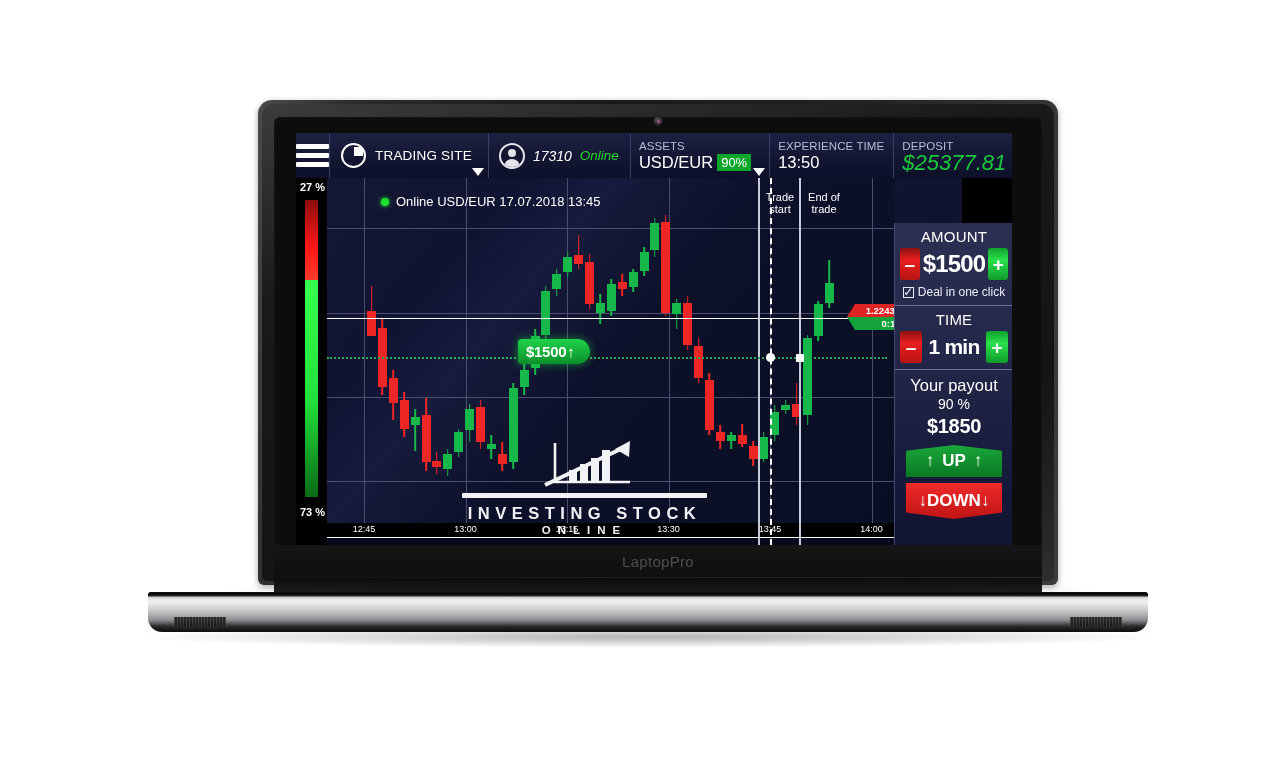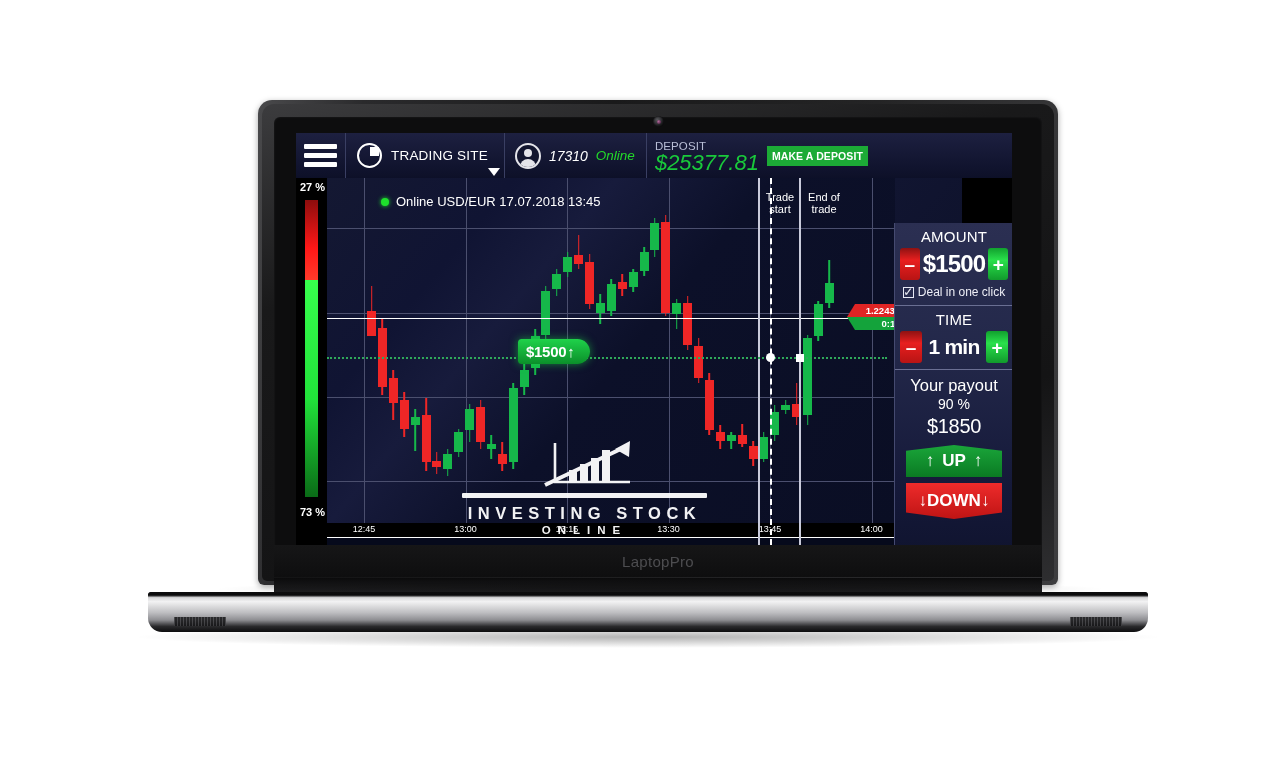--- a/index.html
+++ b/index.html
@@ -150,21 +150,21 @@
   .sbtn.plus{background:linear-gradient(180deg,#11a02e,#2ae04b 38%,#119a2c);}
   .sval{color:#fff;font-size:24px;font-weight:bold;flex:1;text-align:center;letter-spacing:-.8px;}
   .sval.time{font-size:21px;}
   .oneclick{display:flex;align-items:center;justify-content:center;gap:4px;margin-top:5px;}
   .cbx{width:11px;height:11px;border:1.3px solid #e6e8f4;color:#e6e8f4;font-size:9px;line-height:9px;
       display:flex;align-items:center;justify-content:center;box-sizing:border-box;}
   .oneclick span{color:#edeef6;font-size:12px;}
   .p-payout{text-align:center;padding-top:5px;}
   .py-t{color:#fff;font-size:16.5px;line-height:20px;}
   .py-p{color:#fff;font-size:14px;line-height:19px;}
-  .py-v{color:#fff;font-size:20px;line-height:25px;font-weight:normal;letter-spacing:-.3px;}
+  .py-v{color:#fff;font-size:20px;line-height:25px;font-weight:bold;letter-spacing:-.3px;}
   .trade-btn{width:96px;margin:6px auto 0;height:32px;display:flex;align-items:center;justify-content:center;
       gap:8px;color:#fff;font-size:17px;font-weight:bold;cursor:pointer;}
   .btn-up{background:linear-gradient(180deg,#1aa63a,#0a7a23);
       clip-path:polygon(0 18%,50% 0,100% 18%,100% 100%,0 100%);}
   .btn-dn{background:linear-gradient(180deg,#ee2b2b,#bf1414);
       clip-path:polygon(0 0,100% 0,100% 82%,50% 100%,0 82%);
       height:36px;gap:0;}
 </style>
 </head>
 <body>
@@ -186,20 +186,36 @@
       </div>
       <div class="tb-cell" style="padding:0 16px 0 11px;gap:9px;">
         <span class="clock-ico"></span>
         <span class="tb-label">TRADING SITE</span>
         <span class="caret"></span>
       </div>
       <div class="tb-cell" style="padding:0 11px 0 10px;gap:8px;font-style:italic;">
         <span class="avatar-ico"></span>
         <span class="tb-num">17310</span>
         <span class="tb-online">Online</span>
+      </div>
+      <div class="tb-cell" style="padding:0 18px 0 8px;">
+        <div class="tb-stack">
+          <span class="tb-cap">ASSETS</span>
+          <span class="tb-val">
+            <span>USD/EUR</span>
+            <span class="pct-badge">90%</span>
+          </span>
+        </div>
+        <span class="caret"></span>
+      </div>
+      <div class="tb-cell" style="padding:0 9px 0 8px;">
+        <div class="tb-stack">
+          <span class="tb-cap">EXPERIENCE TIME</span>
+          <span class="tb-val">13:50</span>
+        </div>
       </div>
       <div class="tb-cell nb" style="padding:0 6px 0 8px;gap:8px;">
         <div class="tb-stack">
           <span class="tb-cap">DEPOSIT</span>
           <span class="deposit-val">$25377.81</span>
         </div>
         <span class="dep-btn">MAKE A DEPOSIT</span>
       </div>
     </div>
 

